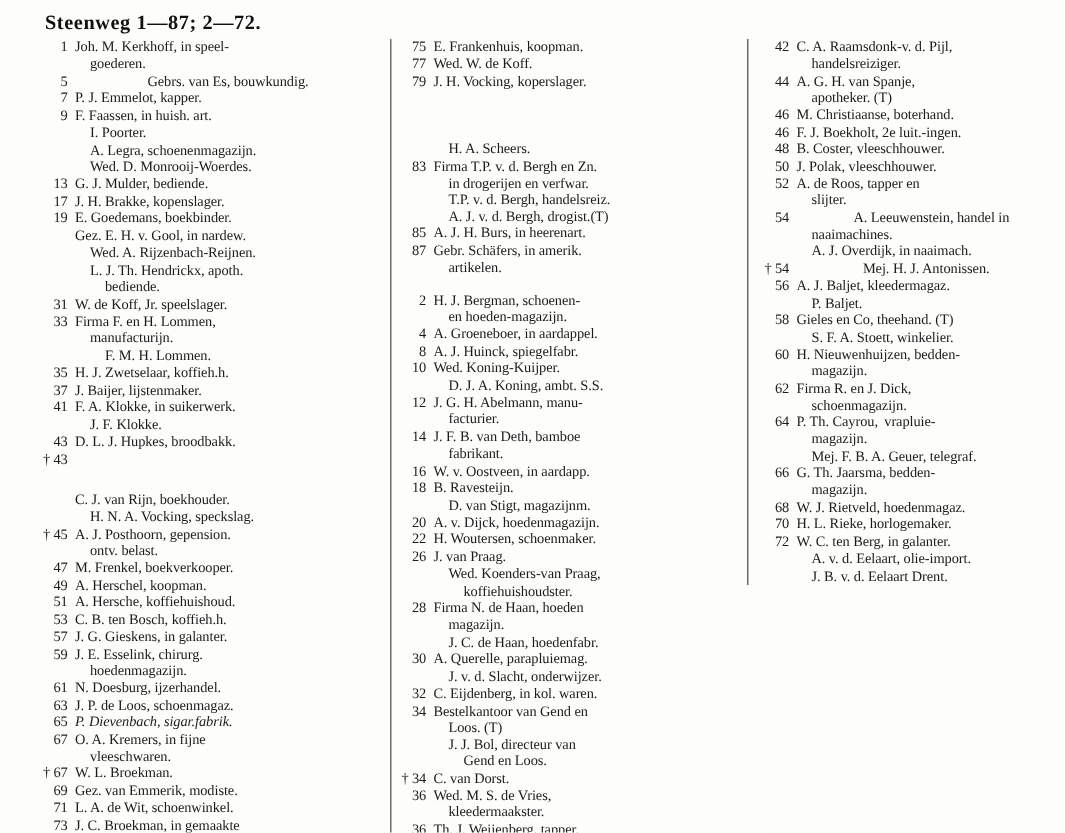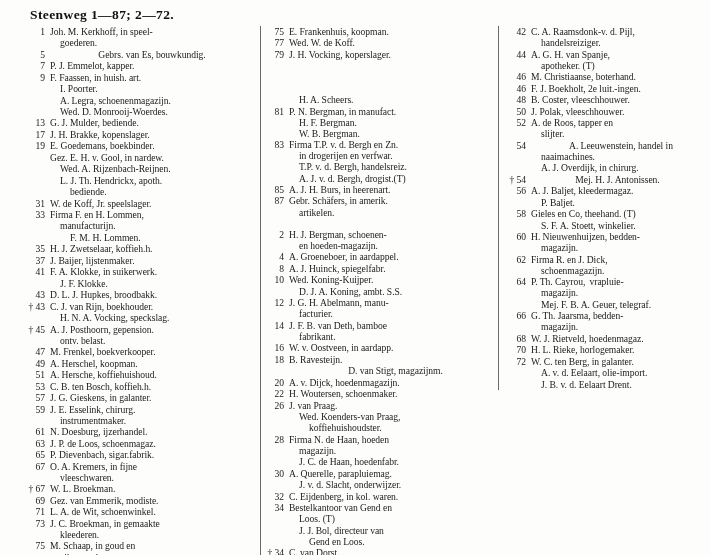--- a/index.html
+++ b/index.html
@@ -220,21 +220,21 @@
         </div>
         <div class="entry">
           <div class="num">43</div>
           <div class="txt">
             <span class="" style="display: block;">D. L. J. Hupkes, broodbakk.</span>
           </div>
         </div>
         <div class="entry">
           <div class="num">† 43</div>
           <div class="txt">
-            <span class="" style="display: block;">C. J. van Rijn, boekhouder.</span>
+            <span class="" style="display: block; margin-top: 27px;">C. J. van Rijn, boekhouder.</span>
           </div>
         </div>
         <div class="entry">
           <div class="num"></div>
           <div class="txt">
             <span class="cont" style="display: block;">H. N. A. Vocking, speckslag.</span>
           </div>
         </div>
         <div class="entry">
           <div class="num">† 45</div>
@@ -270,39 +270,39 @@
         <div class="entry">
           <div class="num">57</div>
           <div class="txt">
             <span class="" style="display: block;">J. G. Gieskens, in galanter.</span>
           </div>
         </div>
         <div class="entry">
           <div class="num">59</div>
           <div class="txt">
             <span class="" style="display: block;">J. E. Esselink, chirurg.</span>
-            <span class="cont" style="display: block;">instrumentmaker.</span>
+            <span class="cont" style="display: block;">hoedenmagazijn.</span>
           </div>
         </div>
         <div class="entry">
           <div class="num">61</div>
           <div class="txt">
             <span class="" style="display: block;">N. Doesburg, ijzerhandel.</span>
           </div>
         </div>
         <div class="entry">
           <div class="num">63</div>
           <div class="txt">
             <span class="" style="display: block;">J. P. de Loos, schoenmagaz.</span>
           </div>
         </div>
         <div class="entry">
           <div class="num">65</div>
           <div class="txt">
-            <span class="" style="display: block;">P. Dievenbach, sigar.fabrik.</span>
+            <span class="" style="display: block; font-style: italic;">P. Dievenbach, sigar.fabrik.</span>
           </div>
         </div>
         <div class="entry">
           <div class="num">67</div>
           <div class="txt">
             <span class="" style="display: block;">O. A. Kremers, in fijne</span>
             <span class="cont" style="display: block;">vleeschwaren.</span>
           </div>
         </div>
         <div class="entry">
@@ -349,28 +349,20 @@
           <div class="num">77</div>
           <div class="txt">
             <span class="" style="display: block;">Wed. W. de Koff.</span>
           </div>
         </div>
         <div class="entry">
           <div class="num">79</div>
           <div class="txt">
             <span class="" style="display: block;">J. H. Vocking, koperslager.</span>
             <span class="cont" style="display: block; margin-top: 34px;">H. A. Scheers.</span>
-          </div>
-        </div>
-        <div class="entry">
-          <div class="num">81</div>
-          <div class="txt">
-            <span class="" style="display: block;">P. N. Bergman, in manufact.</span>
-            <span class="cont" style="display: block;">H. F. Bergman.</span>
-            <span class="cont" style="display: block;">W. B. Bergman.</span>
           </div>
         </div>
         <div class="entry">
           <div class="num">83</div>
           <div class="txt">
             <span class="" style="display: block;">Firma T.P. v. d. Bergh en Zn.</span>
             <span class="cont" style="display: block;">in drogerijen en verfwar.</span>
             <span class="cont" style="display: block;">T.P. v. d. Bergh, handelsreiz.</span>
             <span class="cont" style="display: block;">A. J. v. d. Bergh, drogist.(T)</span>
           </div>
@@ -442,21 +434,21 @@
         </div>
         <div class="entry">
           <div class="num">18</div>
           <div class="txt">
             <span class="" style="display: block;">B. Ravesteijn.</span>
           </div>
         </div>
         <div class="entry">
           <div class="num"></div>
           <div class="txt">
-            <span class="cont" style="display: block; text-align: center;">D. van Stigt, magazijnm.</span>
+            <span class="cont" style="display: block;">D. van Stigt, magazijnm.</span>
           </div>
         </div>
         <div class="entry">
           <div class="num">20</div>
           <div class="txt">
             <span class="" style="display: block;">A. v. Dijck, hoedenmagazijn.</span>
           </div>
         </div>
         <div class="entry">
           <div class="num">22</div>
@@ -591,21 +583,21 @@
         <div class="entry">
           <div class="num">54</div>
           <div class="txt">
             <span class="" style="display: block; margin-left: 38px;">A. Leeuwenstein, handel in</span>
             <span class="cont" style="display: block;">naaimachines.</span>
           </div>
         </div>
         <div class="entry">
           <div class="num"></div>
           <div class="txt">
-            <span class="cont" style="display: block;">A. J. Overdijk, in chirurg.</span>
+            <span class="cont" style="display: block;">A. J. Overdijk, in naaimach.</span>
           </div>
         </div>
         <div class="entry">
           <div class="num">† 54</div>
           <div class="txt">
             <span class="" style="display: block; text-align: center;">Mej. H. J. Antonissen.</span>
           </div>
         </div>
         <div class="entry">
           <div class="num">56</div>

